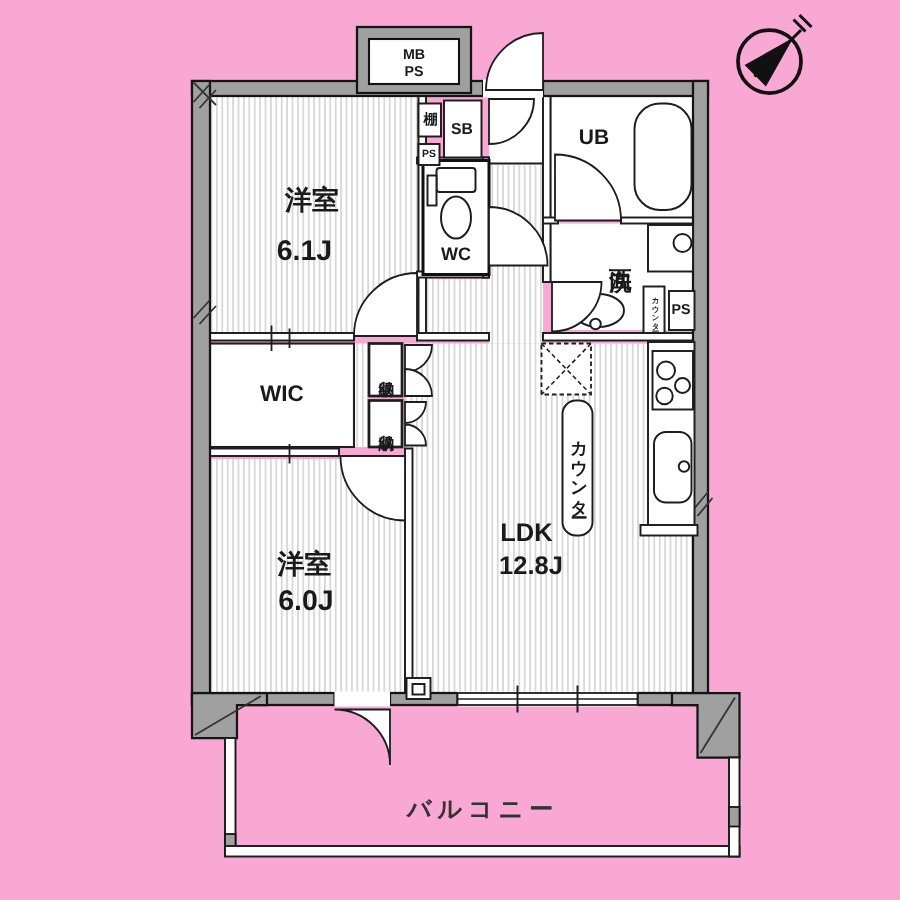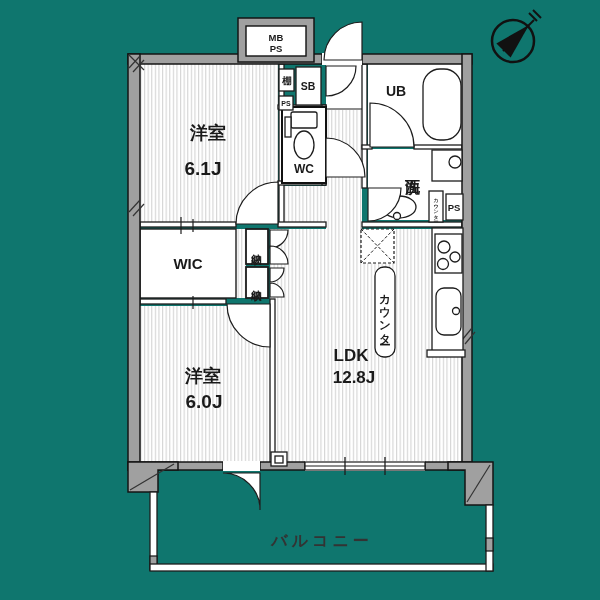--- a/index.html
+++ b/index.html
@@ -1,16 +1,16 @@
 <!DOCTYPE html>
 <html><head>
 <meta charset="utf-8">
 <style>
   html,body{margin:0;padding:0;background:#ffffff;}
-  .stage{position:relative;width:600px;height:600px;background:#0f766e;overflow:hidden;}
+  .stage{position:relative;width:600px;height:600px;background:#f9a8d4;overflow:hidden;}
   svg{display:block;}
   text{font-family:"Liberation Sans","DejaVu Sans",sans-serif;fill:#1a1a1a;}
   .room-label{font-size:18px;font-weight:bold;}
   .size-label{font-size:19px;font-weight:bold;}
   .mid-label{font-size:15px;font-weight:bold;}
   .sm-label{font-size:11px;font-weight:bold;}
   .xs-label{font-size:8px;font-weight:bold;}
   .vtext{writing-mode:vertical-rl;text-orientation:upright;}
   .wall{fill:#a0a0a0;stroke:#141414;stroke-width:1.5;}
   .thinwall{fill:#ffffff;stroke:#1d1d1d;stroke-width:1.3;}

